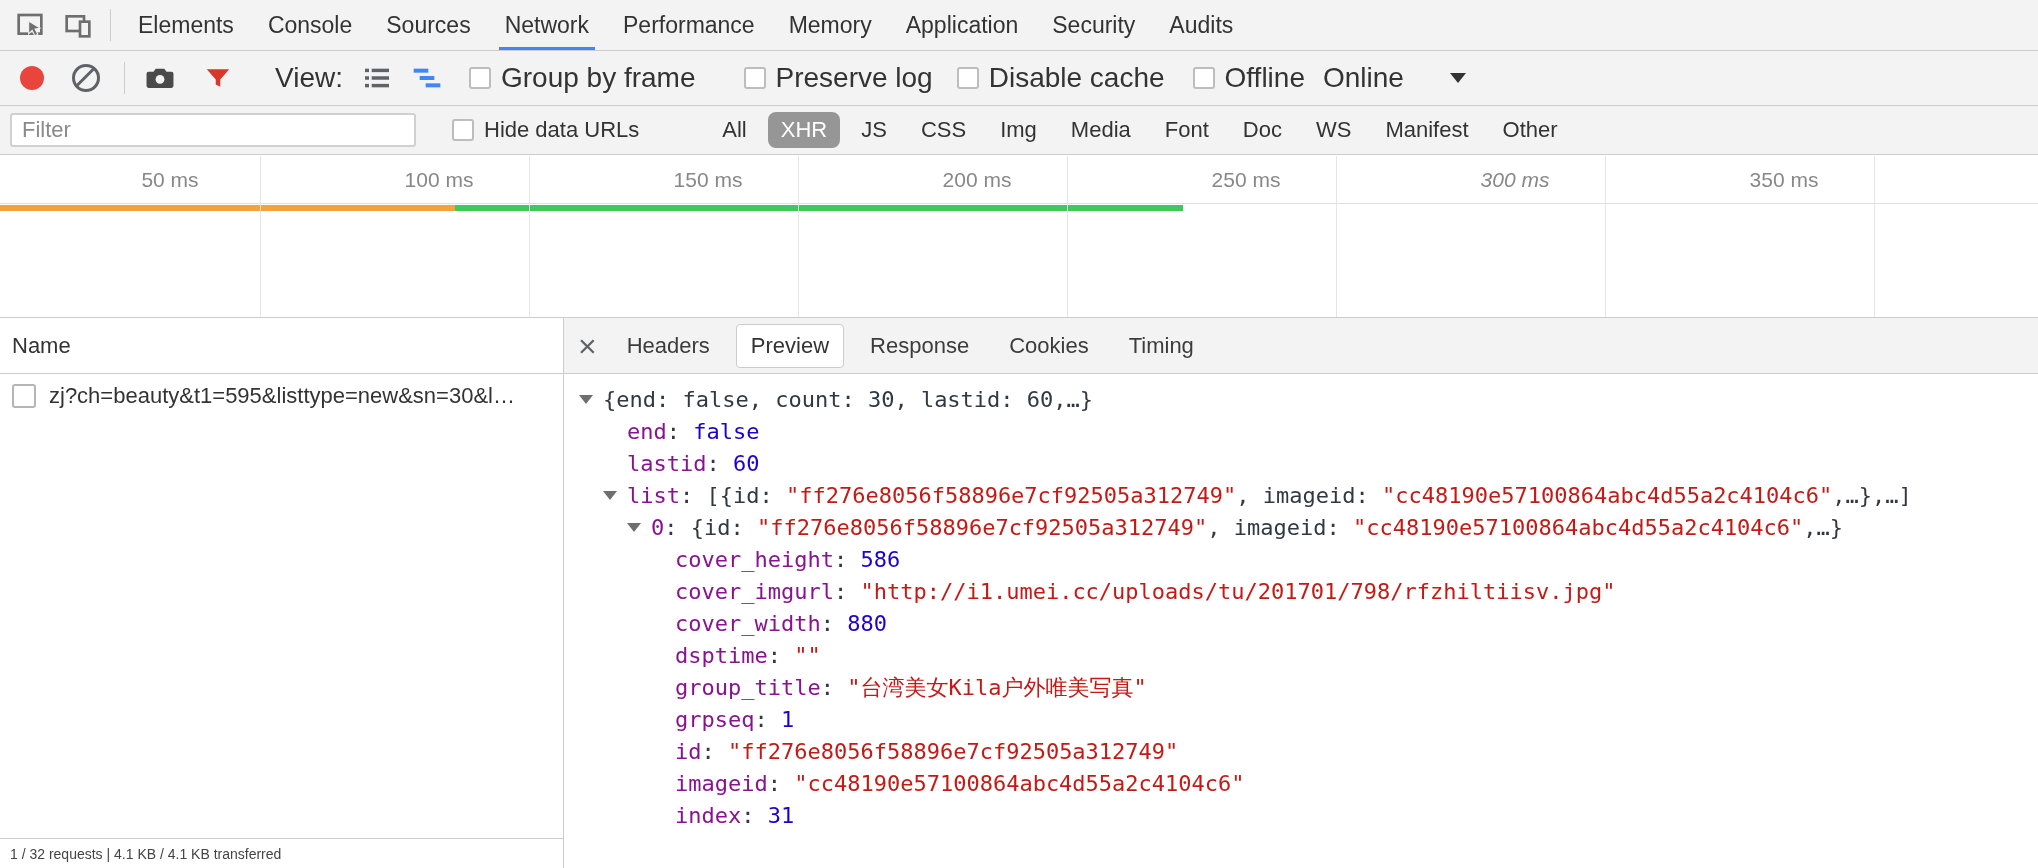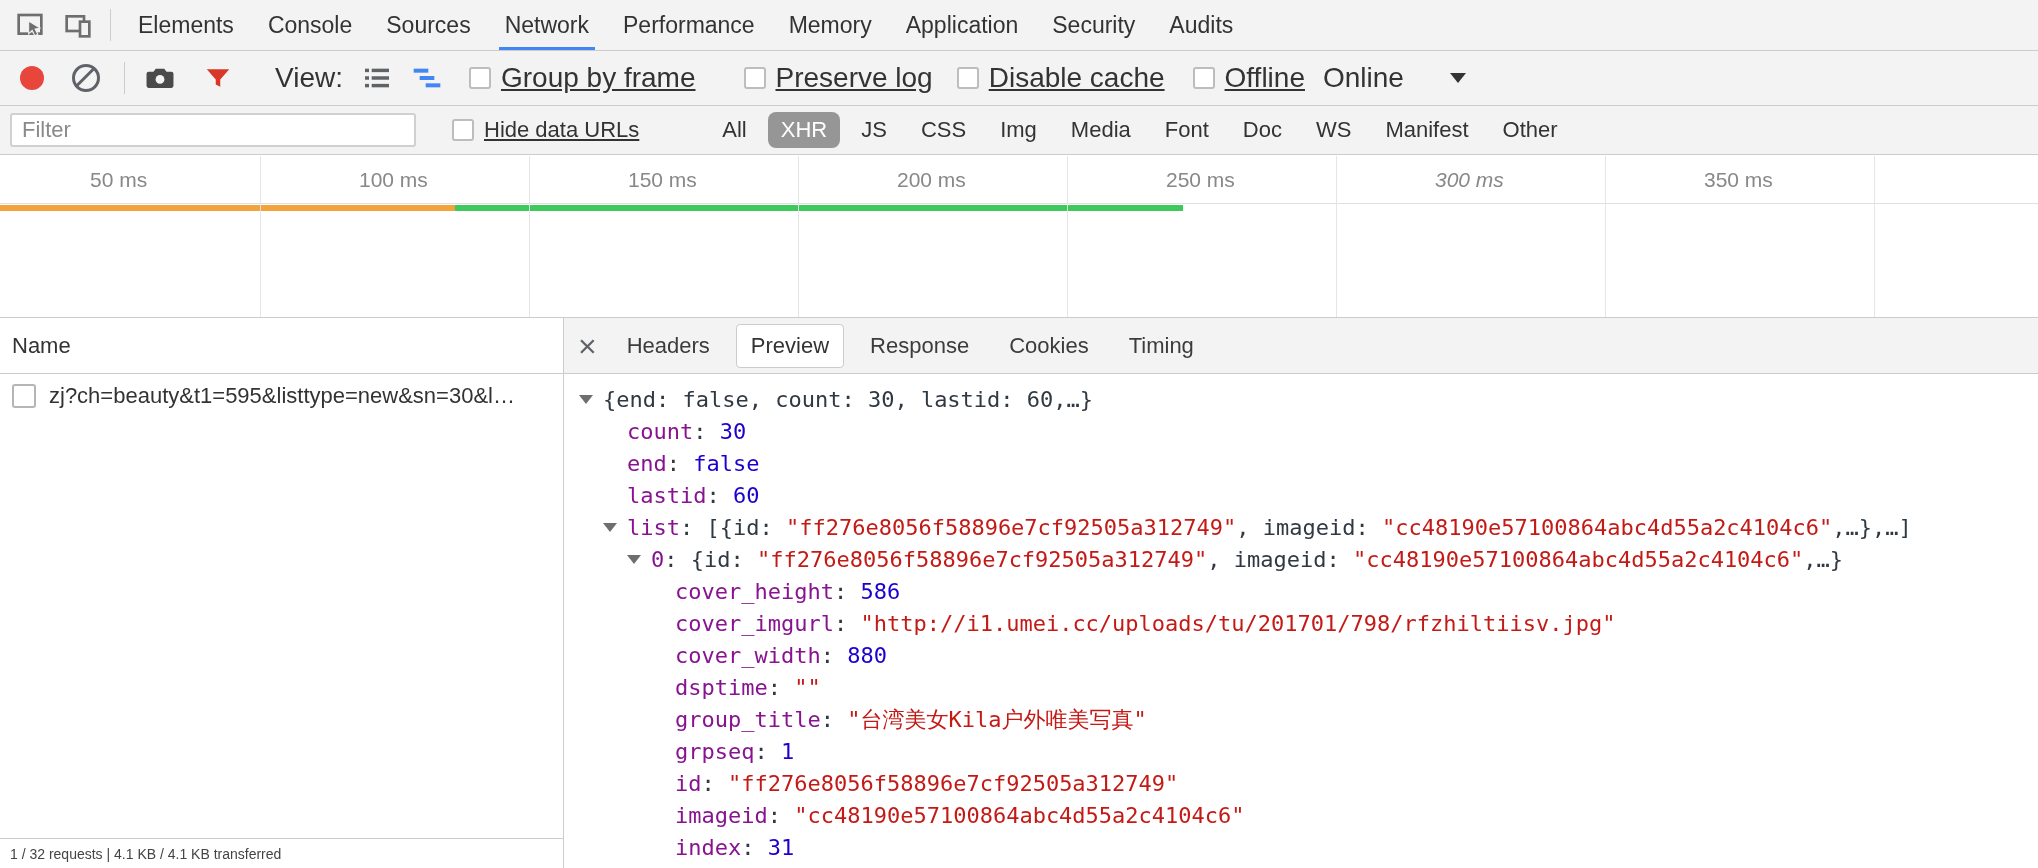--- a/index.html
+++ b/index.html
@@ -16,38 +16,38 @@
   .tab{display:flex;align-items:center;padding:0 2px;margin:0 15px;font-size:23px;position:relative;white-space:nowrap;}
   .tab-active::after{content:'';position:absolute;left:-4px;right:-4px;bottom:0;height:3px;
     background:var(--accent-blue,#4285f4);}
   
   .toolbar{position:absolute;top:51px;left:0;right:0;height:54px;background:#f3f3f3;
     border-bottom:1px solid #ccc;display:flex;align-items:center;font-size:28px;}
   .record-dot{width:24px;height:24px;border-radius:50%;background:var(--record-red,#e8453c);flex:none;}
   .clear-icon{width:22px;height:22px;border:3px solid #5f6368;border-radius:50%;position:relative;flex:none;}
   .clear-icon::after{content:'';position:absolute;left:-2px;top:9px;width:24px;height:3px;background:#5f6368;transform:rotate(-45deg);}
   .view-label{color:#333;}
-  .cb-group{display:inline-flex;align-items:center;gap:10px;white-space:nowrap;text-decoration:underline;}
+  .cb-group{display:inline-flex;align-items:center;gap:10px;white-space:nowrap;}
   .cb{width:22px;height:22px;border:2px solid #bdbdbd;border-radius:3px;background:#fff;flex:none;box-sizing:border-box;}
   .throttle{display:inline-flex;align-items:center;}
   .dd-arrow{width:0;height:0;border-left:8px solid transparent;border-right:8px solid transparent;
     border-top:10px solid #333;margin-left:46px;}
   
   .filterbar{position:absolute;top:106px;left:0;right:0;height:49px;background:#f3f3f3;
     border-bottom:1px solid #ccc;display:flex;align-items:center;padding-left:10px;box-sizing:border-box;font-size:22px;}
   .filter-input{width:406px;height:34px;border:2px solid #d0d0d0;border-radius:3px;background:#fff;
     font-family:"Liberation Sans",sans-serif;font-size:22px;padding:0 10px;box-sizing:border-box;color:#333;outline:none;flex:none;}
   .filter-input::placeholder{color:#8a8a8a;}
   .pills{display:flex;align-items:center;margin-left:70px;}
   .pill{padding:5px 13px;margin-right:8px;border-radius:8px;color:#333;white-space:nowrap;}
   .pill-active{background:var(--active-pill-bg,#969696);color:#fff;}
   
   .timeline{position:absolute;top:156px;left:0;right:0;height:161px;background:#fff;border-bottom:1px solid #ccc;overflow:hidden;}
   .grid-line{position:absolute;top:0;bottom:0;width:1px;background:#e5e5e5;}
-  .tick-label{position:absolute;top:12px;width:160px;text-align:left;font-size:21px;color:#888;}
+  .tick-label{position:absolute;top:12px;width:160px;text-align:center;font-size:21px;color:#888;}
   .ruler-border{position:absolute;top:47px;left:0;right:0;height:1px;background:#e0e0e0;}
   .ov-orange{position:absolute;top:49px;left:0;width:455px;height:6px;background:var(--overview-orange,#f2a33c);}
   .ov-green{position:absolute;top:49px;left:455px;width:728px;height:6px;background:var(--overview-green,#3dc95b);}
   
   .main{position:absolute;top:318px;left:0;right:0;bottom:0;display:flex;}
   .left-panel{width:563px;flex:none;border-right:1px solid #ccc;position:relative;background:#fff;}
   .name-header{height:55px;border-bottom:1px solid #ccc;display:flex;align-items:center;
     padding-left:12px;font-size:22px;color:#333;}
   .request-row{height:44px;display:flex;align-items:center;padding:0 10px 0 12px;font-size:22px;}
   .resource-icon{width:24px;height:24px;border:2px solid #b5b5b5;border-radius:3px;background:#fff;margin-right:13px;flex:none;box-sizing:border-box;}
@@ -224,21 +224,20 @@
         <span class="dtab-strip">
             <span class="dtab">Headers</span>
             <span class="dtab dtab-active">Preview</span>
             <span class="dtab">Response</span>
             <span class="dtab">Cookies</span>
             <span class="dtab">Timing</span>
           </span>
       </div>
       <div class="json-tree">
           <div class="tree-row" style="padding-left: 15px;"><span class="arrow"><span class="tri-down"></span></span><span class="seg-p">{end: false, count: 30, lastid: 60,…}</span></div>
-          <div class="tree-row" style="padding-left: 39px;"><span class="arrow"></span><span class="seg-k">count</span><span class="seg-p">: </span><span class="seg-n">30</span></div>
           <div class="tree-row" style="padding-left: 39px;"><span class="arrow"></span><span class="seg-k">end</span><span class="seg-p">: </span><span class="seg-n">false</span></div>
           <div class="tree-row" style="padding-left: 39px;"><span class="arrow"></span><span class="seg-k">lastid</span><span class="seg-p">: </span><span class="seg-n">60</span></div>
           <div class="tree-row" style="padding-left: 39px;"><span class="arrow"><span class="tri-down"></span></span><span class="seg-k">list</span><span class="seg-p">: [{id: </span><span class="seg-s">"ff276e8056f58896e7cf92505a312749"</span><span class="seg-p">, imageid: </span><span class="seg-s">"cc48190e57100864abc4d55a2c4104c6"</span><span class="seg-p">,…},…]</span></div>
           <div class="tree-row" style="padding-left: 63px;"><span class="arrow"><span class="tri-down"></span></span><span class="seg-k">0</span><span class="seg-p">: {id: </span><span class="seg-s">"ff276e8056f58896e7cf92505a312749"</span><span class="seg-p">, imageid: </span><span class="seg-s">"cc48190e57100864abc4d55a2c4104c6"</span><span class="seg-p">,…}</span></div>
           <div class="tree-row" style="padding-left: 87px;"><span class="arrow"></span><span class="seg-k">cover_height</span><span class="seg-p">: </span><span class="seg-n">586</span></div>
           <div class="tree-row" style="padding-left: 87px;"><span class="arrow"></span><span class="seg-k">cover_imgurl</span><span class="seg-p">: </span><span class="seg-s">"http://i1.umei.cc/uploads/tu/201701/798/rfzhiltiisv.jpg"</span></div>
           <div class="tree-row" style="padding-left: 87px;"><span class="arrow"></span><span class="seg-k">cover_width</span><span class="seg-p">: </span><span class="seg-n">880</span></div>
           <div class="tree-row" style="padding-left: 87px;"><span class="arrow"></span><span class="seg-k">dsptime</span><span class="seg-p">: </span><span class="seg-s">""</span></div>
           <div class="tree-row" style="padding-left: 87px;"><span class="arrow"></span><span class="seg-k">group_title</span><span class="seg-p">: </span><span class="seg-s">"台湾美女Kila户外唯美写真"</span></div>
           <div class="tree-row" style="padding-left: 87px;"><span class="arrow"></span><span class="seg-k">grpseq</span><span class="seg-p">: </span><span class="seg-n">1</span></div>

